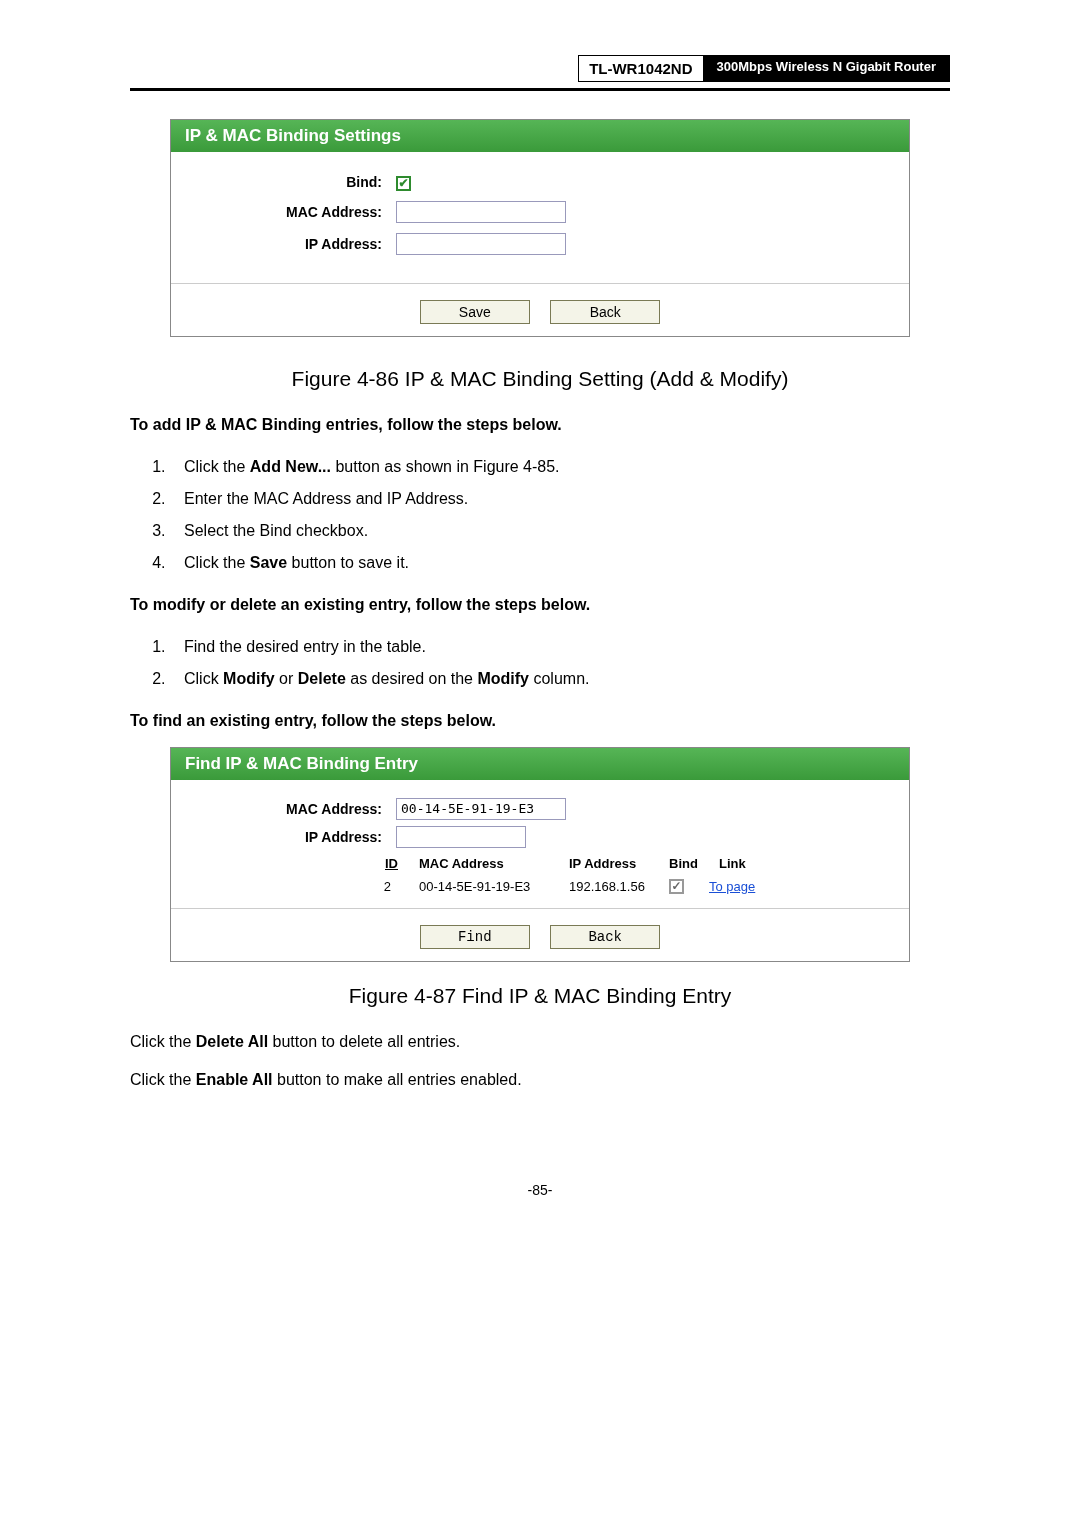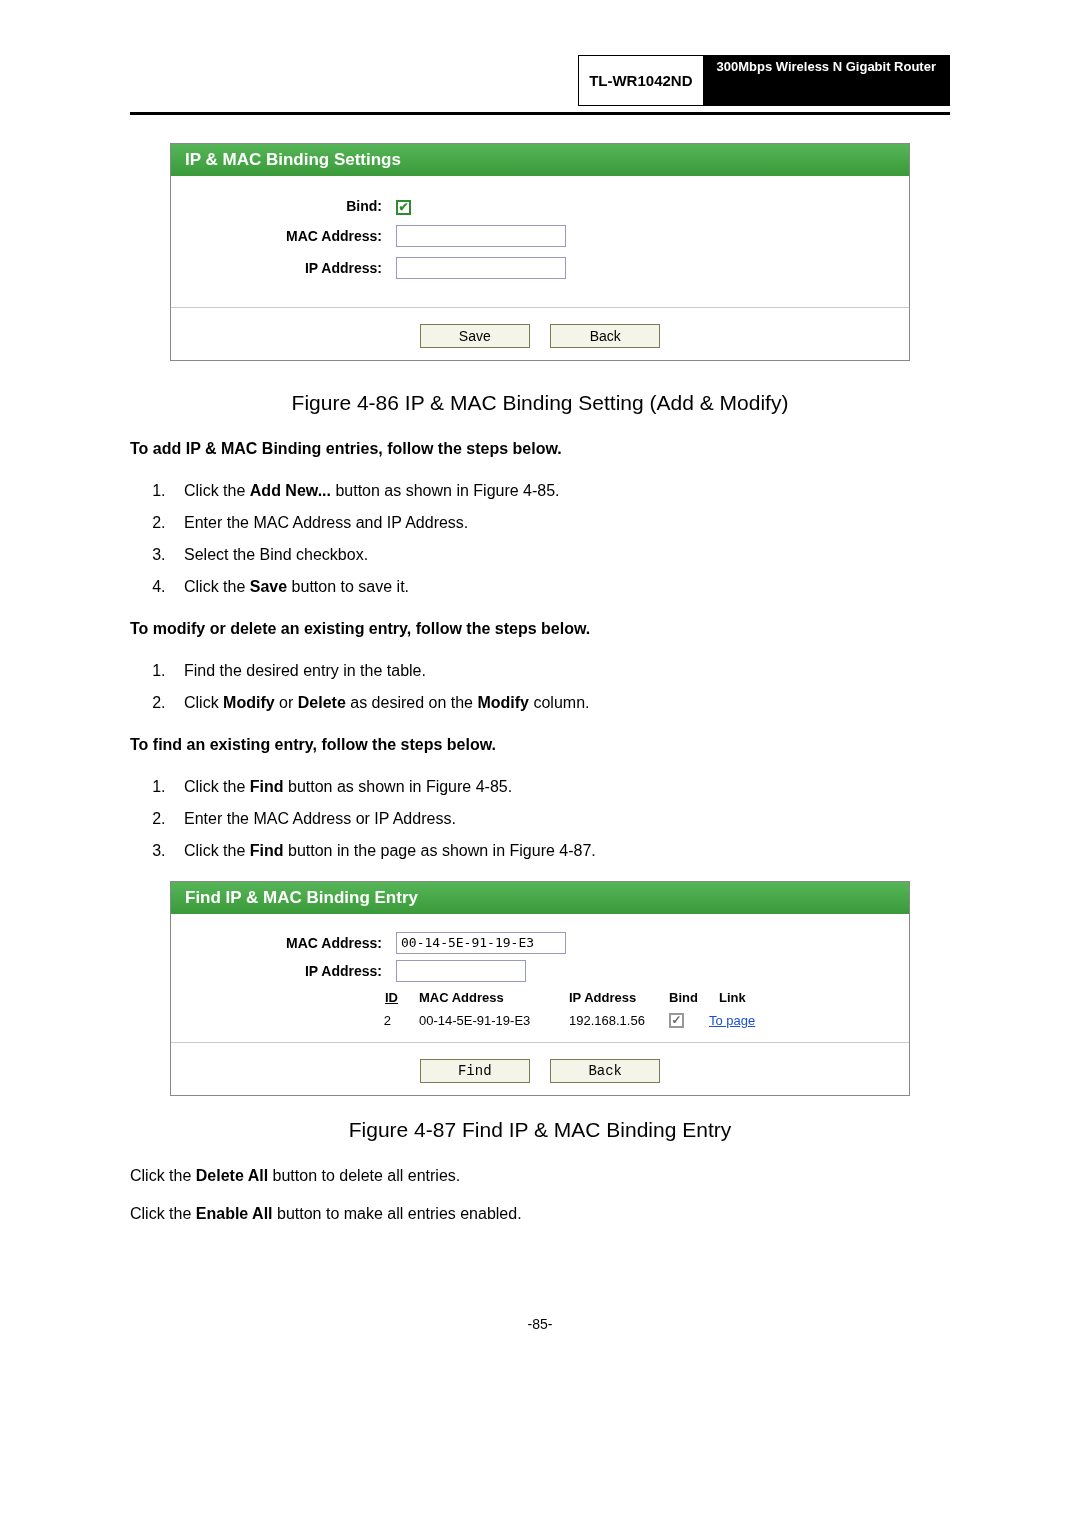--- a/index.html
+++ b/index.html
@@ -14,21 +14,21 @@
     margin: 0 130px 6px 130px;
     display: flex;
     justify-content: flex-end;
     align-items: stretch;
   }
   .model-box {
     background: #fff;
     color: #000;
     font-weight: bold;
     font-size: 15px;
-    padding: 16px 10px;
+    padding: 4px 10px;
     border: 1px solid #000;
     border-right: none;
   }
   .model-desc {
     background: #000;
     color: #fff;
     font-weight: bold;
     font-size: 13px;
     padding: 4px 14px;
   }
@@ -189,25 +189,20 @@
     <li><span>Click the </span><b>Save</b><span> button to save it.</span></li>
   </ol>
 
   <p class="body-text"><b>To modify or delete an existing entry, follow the steps below.</b></p>
   <ol class="steps">
     <li>Find the desired entry in the table.</li>
     <li><span>Click </span><b>Modify</b><span> or </span><b>Delete</b><span> as desired on the </span><b>Modify</b><span> column.</span></li>
   </ol>
 
   <p class="body-text"><b>To find an existing entry, follow the steps below.</b></p>
-  <ol class="steps">
-    <li><span>Click the </span><b>Find</b><span> button as shown in Figure 4-85.</span></li>
-    <li>Enter the MAC Address or IP Address.</li>
-    <li><span>Click the </span><b>Find</b><span> button in the page as shown in Figure 4-87.</span></li>
-  </ol>
 
   <div class="panel find-form" style="margin-bottom:22px;">
     <div class="panel-title">Find IP &amp; MAC Binding Entry</div>
     <div class="panel-body" style="padding:18px 0 14px 0;">
       <div class="form-row">
         <div class="form-label">MAC Address:</div>
         <div class="form-field"><input type="text" value="00-14-5E-91-19-E3" style=""></div>
       </div>
       <div class="form-row">
         <div class="form-label">IP Address:</div>

